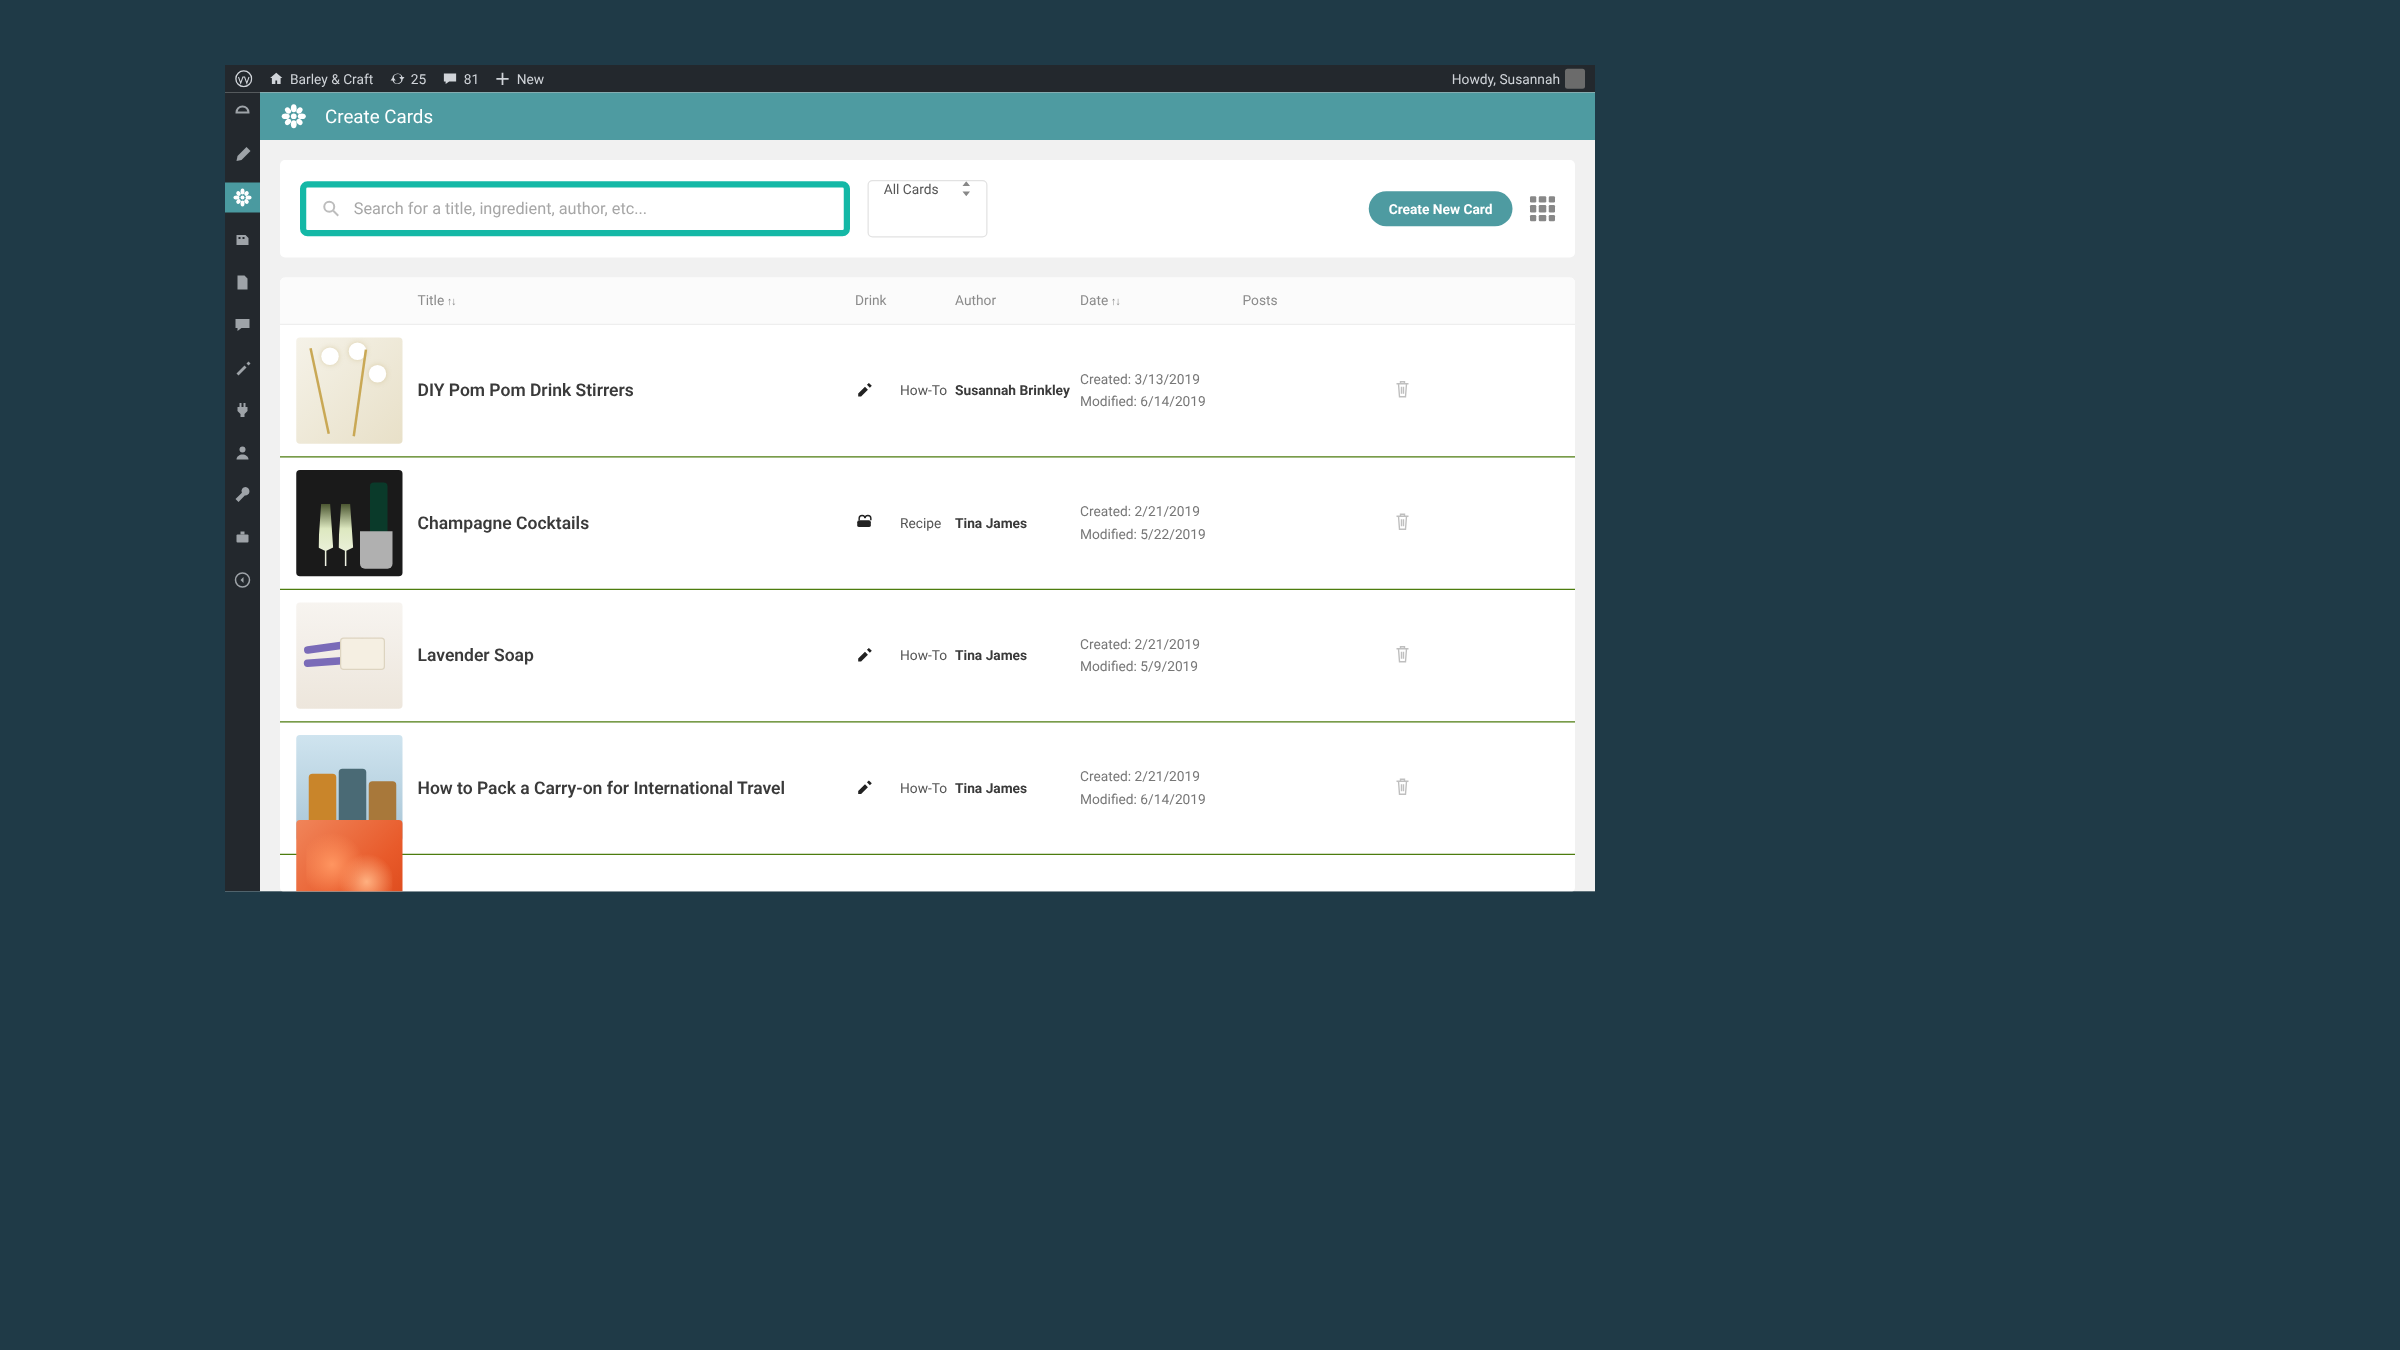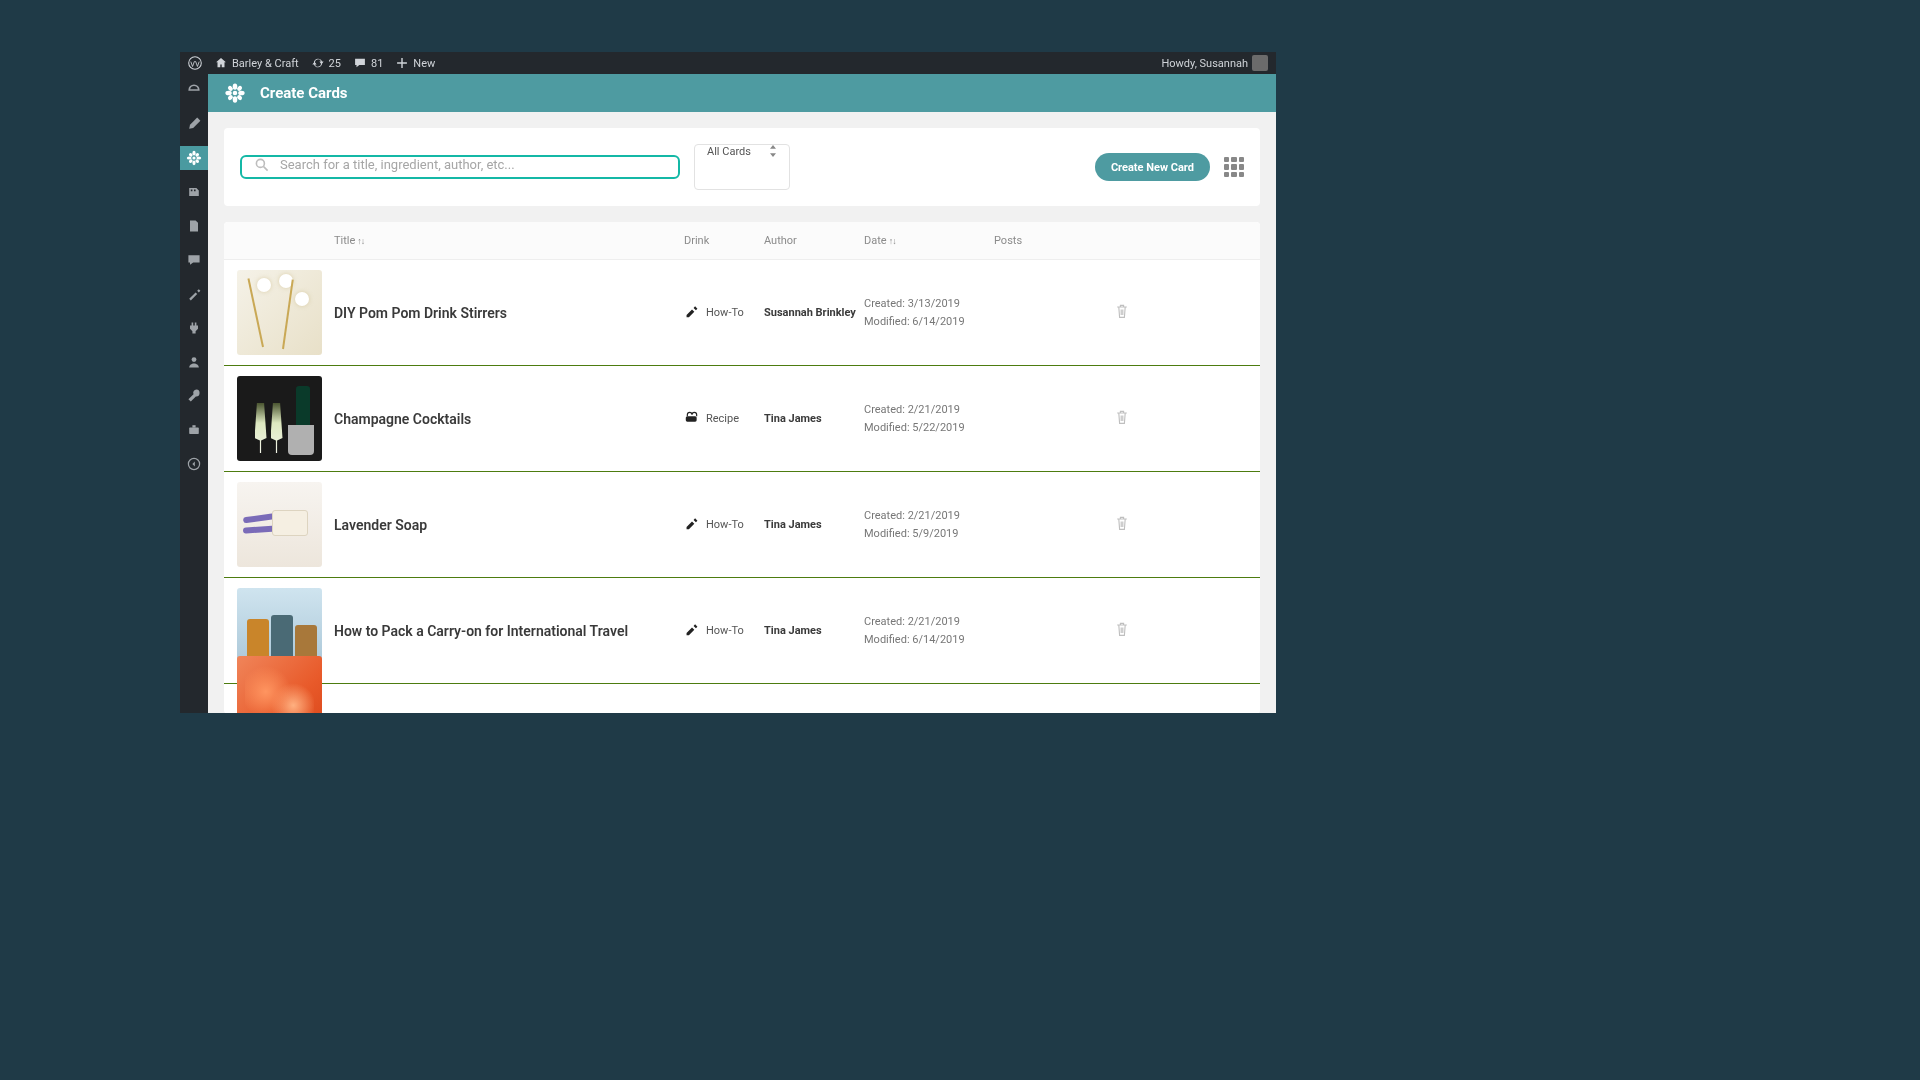--- a/index.html
+++ b/index.html
@@ -13,44 +13,44 @@
 .wpbar .item{display:flex;align-items:center;gap:4px}
 .sidebar{position:absolute;left:0;top:22px;width:28px;bottom:0;background:#23282d;display:flex;flex-direction:column;align-items:center;padding-top:4px;gap:10px}
 .sidebar .ico{width:28px;height:24px;display:flex;align-items:center;justify-content:center;color:#9ea3a8}
 .sidebar .ico.active{background:#4a9aa0;position:relative}
 .sidebar .ico.active::after{content:"";position:absolute;right:-6px;top:50%;transform:translateY(-50%);border:6px solid transparent;border-left-color:#4a9aa0}
 .sidebar svg{width:16px;height:16px;fill:currentColor}
 .contentarea{position:absolute;left:28px;right:0;top:22px;bottom:0;background:#f1f1f1}
 .teal{height:38px;background:#4e9ba1;display:flex;align-items:center;padding:0 16px;gap:14px;color:#fff}
 .teal .logo{width:22px;height:22px;display:flex;align-items:center;justify-content:center}
 .teal .logo svg{width:22px;height:22px;fill:#fff}
-.teal .title{font-size:15px;font-weight:700}
+.teal .title{font-size:15px;font-weight:400}
 .panel{margin:16px;background:#fff;border-radius:4px;padding:16px;display:flex;align-items:center;gap:14px}
-.search{flex:0 0 440px;display:flex;align-items:flex-start;border:2px solid #14b8a6;border-radius:6px;height:24px;padding:0 12px;color:#a6a6a6}
+.search{flex:0 0 440px;display:flex;align-items:center;border:5px solid #14b8a6;border-radius:6px;height:44px;padding:0 12px;color:#a6a6a6}
 .search svg{width:16px;height:16px;fill:#bdbdbd;margin-right:10px}
 .search input{border:none;outline:none;font-size:13px;color:#555;flex:1;background:transparent}
 .search input::placeholder{color:#a6a6a6}
 .filter{border:1px solid #e2e2e2;border-radius:4px;height:46px;padding:0 12px;font-size:11px;color:#555;display:flex;align-items:flex-start;gap:18px}
 .filter svg{width:8px;height:12px;fill:#888}
 .create{margin-left:auto;background:#4e9ba1;color:#fff;font-size:11px;font-weight:700;border:none;border-radius:16px;height:28px;padding:0 16px;display:flex;align-items:center}
 .gridbtn{width:20px;height:20px;display:grid;grid-template-columns:repeat(3,1fr);grid-template-rows:repeat(3,1fr);gap:2px}
 .gridbtn span{background:#888;border-radius:1px}
 .table{margin:0 16px;background:#fff;border-radius:4px;overflow:hidden}
 .thead{display:flex;padding:12px 0;border-bottom:1px solid #eee;font-size:11px;color:#8b8b8b;background:#fbfbfb}
 .thead .c-thumb{width:110px}
 .thead .c-title{width:350px}
 .thead .c-type{width:80px}
 .thead .c-author{width:100px}
 .thead .c-date{width:130px}
 .thead .c-posts{width:80px}
 .row{display:flex;align-items:center;padding:10px 0;border-bottom:1px solid #4d7c0f}
 .row .c-thumb{width:110px;display:flex;justify-content:center}
 .thumb{width:85px;height:85px;border-radius:3px;overflow:hidden}
 .row .c-title{width:350px;font-size:14px;font-weight:600;color:#3a3a3a}
-.row .c-type{width:80px;display:flex;align-items:center;gap:6px;font-size:11px;color:#555}
+.row .c-type{width:80px;display:flex;align-items:center;gap:20px;font-size:11px;color:#555}
 .row .c-type svg{width:16px;height:14px;fill:#222}
 .row .c-author{width:100px;font-size:11px;font-weight:700;color:#3a3a3a}
 .row .c-date{width:130px;font-size:11px;color:#777;line-height:1.6}
 .row .c-posts{width:80px}
 .row .c-del{flex:1;display:flex;justify-content:flex-start;padding-left:40px}
 .row .c-del svg{width:16px;height:18px;fill:none;stroke:#bfbfbf;stroke-width:1.4}
 .caption{position:absolute;left:0;right:0;top:740px;text-align:center;color:#3a8f97;font-size:33px;font-weight:500}
 .sorticon{display:inline-block;font-size:9px;margin-left:2px;letter-spacing:-1px}
 .avatarbox{width:16px;height:16px;background:#6b6b6b;border-radius:2px;display:inline-block}
 

